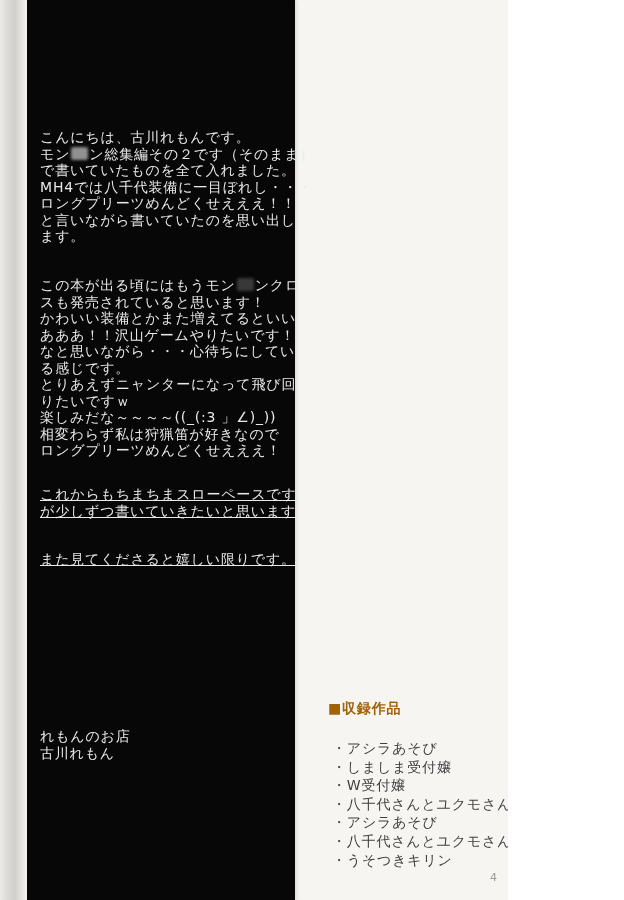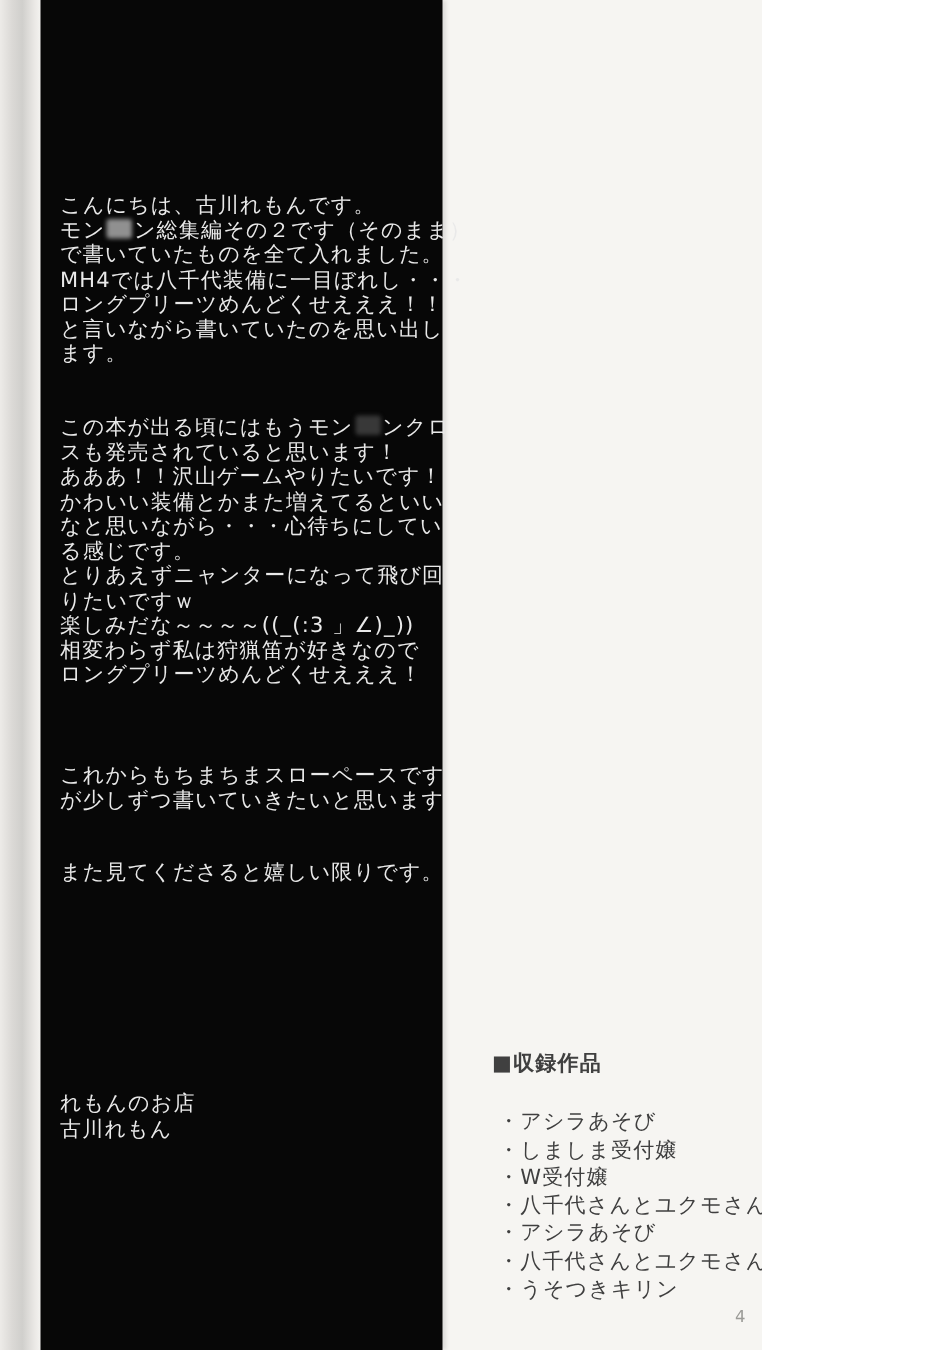--- a/index.html
+++ b/index.html
@@ -19,36 +19,36 @@
     color:var(--panel-text,#e9e9e9);
     box-shadow:2px 0 3px rgba(0,0,0,0.10);
   }
   .block {
     position:absolute; left:13px;
     font-size:14px; line-height:16.5px; letter-spacing:0.8px;
     white-space:nowrap;
   }
   .b1 { top:129px; }
   .b2 { top:277px; }
-  .b3 { top:509px; }
+  .b3 { top:486px;text-decoration:underline; }
   .b3 .gap { margin-top:32px; }
   .sig { top:728px; line-height:17px; }
   .censor {
     display:inline-block; width:17px; height:13px;
     border-radius:2px; vertical-align:-1px; margin:0 1px;
     filter:blur(1.5px);
   }
   .censor-light { background:var(--censor-light,#909090); }
   .censor-dark  { background:var(--censor-dark,#383838); }
   .works {
     position:absolute; left:328px; top:700px;
     color:var(--ink,#3f3f3f);
     font-size:14px; letter-spacing:0.8px; white-space:nowrap;
   }
-  .works-heading { font-weight:bold; color:#404040; }
+  .works-heading { font-weight:bold; color:#a16207; }
   .works-list { margin-top:21px; margin-left:4px; line-height:18.6px; }
   .page-number {
     position:absolute; right:11px; top:871px;
     font-size:11px; color:var(--page-num,#9c9c98);
   }
 </style>
 </head>
 <body>
 
 <div class="page">
@@ -66,22 +66,22 @@
       <div>ロングプリーツめんどくせえええ！！</div>
       <div>と言いながら書いていたのを思い出し</div>
       <div>ます。</div>
     </div>
 
     <div class="block b2">
       <div>
         <span>この本が出る頃にはもうモン</span><span class="censor censor-dark"></span><span>ンクロ</span>
       </div>
       <div>スも発売されていると思います！</div>
+      <div>かわいい装備とかまた増えてるといい</div>
       <div>あああ！！沢山ゲームやりたいです！</div>
-      <div>かわいい装備とかまた増えてるといい</div>
       <div>なと思いながら・・・心待ちにしてい</div>
       <div>る感じです。</div>
       <div>とりあえずニャンターになって飛び回</div>
       <div>りたいですｗ</div>
       <div>楽しみだな～～～～((_(:3 」∠)_))</div>
       <div>相変わらず私は狩猟笛が好きなので</div>
       <div>ロングプリーツめんどくせえええ！</div>
     </div>
 
     <div class="block b3">

